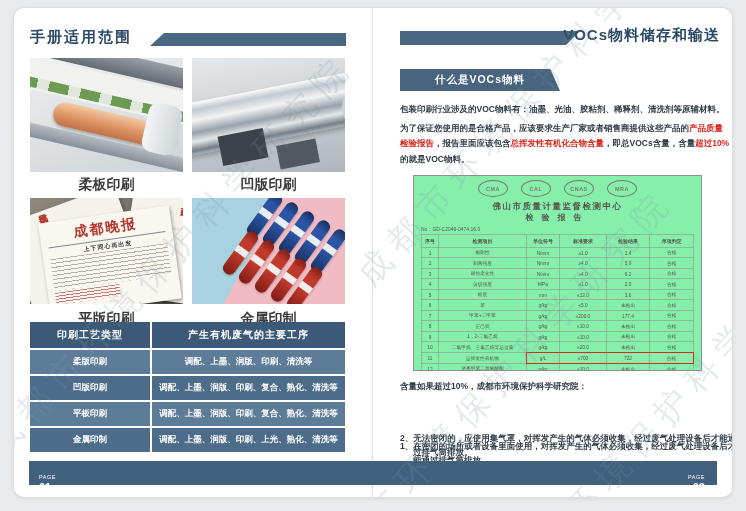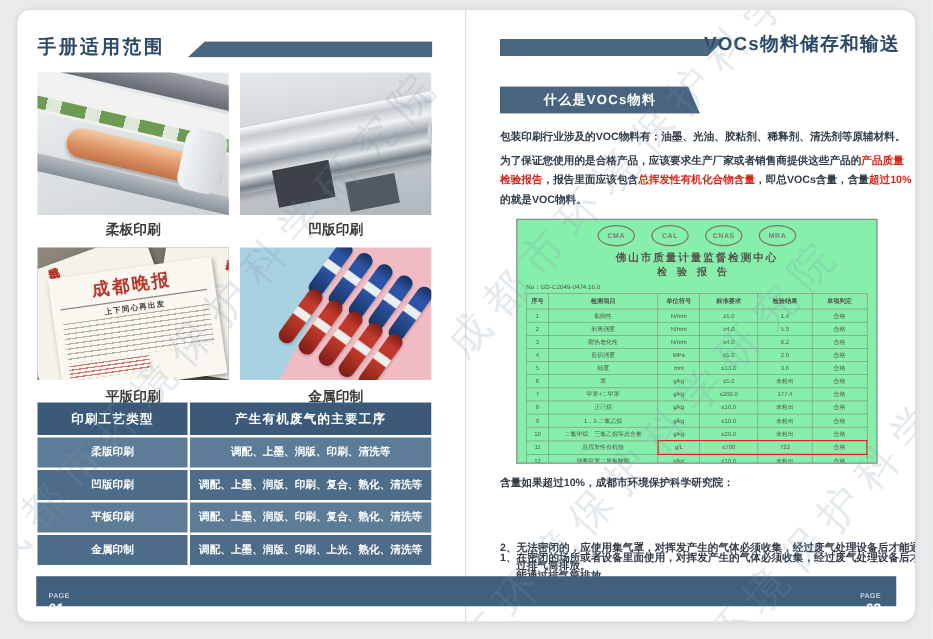--- a/index.html
+++ b/index.html
@@ -16,21 +16,21 @@
   .wm2{left:300px;top:555px;transform:rotate(-48deg);}
   .wm3{left:470px;top:585px;transform:rotate(-48deg);}
   .wm4{left:350px;top:250px;transform:rotate(-48deg);}
 
   
   .lp-title{position:absolute;left:16px;top:20px;font-size:15px;font-weight:bold;color:#2c4a67;letter-spacing:2px;}
   .lp-banner{position:absolute;left:136px;top:25px;width:196px;height:13px;background:#4a6781;
              clip-path:polygon(14px 0,100% 0,100% 100%,0 100%);}
 
   .photo{position:absolute;width:153px;overflow:hidden;background:#dfe3e6;}
-  .photo-label{position:absolute;width:153px;text-align:center;font-size:11px;font-weight:bold;color:#3b3b3b;}
+  .photo-label{position:absolute;width:153px;text-align:center;font-size:14px;font-weight:bold;color:#3b3b3b;}
 
   
   .p1{left:16px;top:50px;height:114px;background:linear-gradient(160deg,#eef0f1,#cdd3d7);}
   .p1 .fr{position:absolute;left:-15px;top:-4px;width:210px;height:20px;background:linear-gradient(#9aa0a5,#646b71);transform:rotate(13deg);}
   .p1 .web{position:absolute;left:-15px;top:20px;width:215px;height:32px;background:#f1f2f0;transform:rotate(13deg);}
   .p1 .print{position:absolute;left:-15px;top:40px;width:215px;height:10px;background:repeating-linear-gradient(90deg,#6e9b54 0 20px,#dfe7da 20px 32px);transform:rotate(13deg);}
   .p1 .roll{position:absolute;left:22px;top:56px;width:126px;height:24px;border-radius:12px;background:linear-gradient(180deg,#f4c9a1,#dd9264 55%,#bf7348);transform:rotate(13deg);box-shadow:0 2px 3px rgba(0,0,0,.25);}
   .p1 .bar2{position:absolute;left:-15px;top:86px;width:215px;height:14px;background:linear-gradient(#b6bcc1,#878f96);transform:rotate(13deg);}
   .p1 .tank{position:absolute;right:4px;top:46px;width:34px;height:50px;background:linear-gradient(90deg,#f3f5f6,#cfd6da);border-radius:10px;transform:rotate(13deg);}
 

